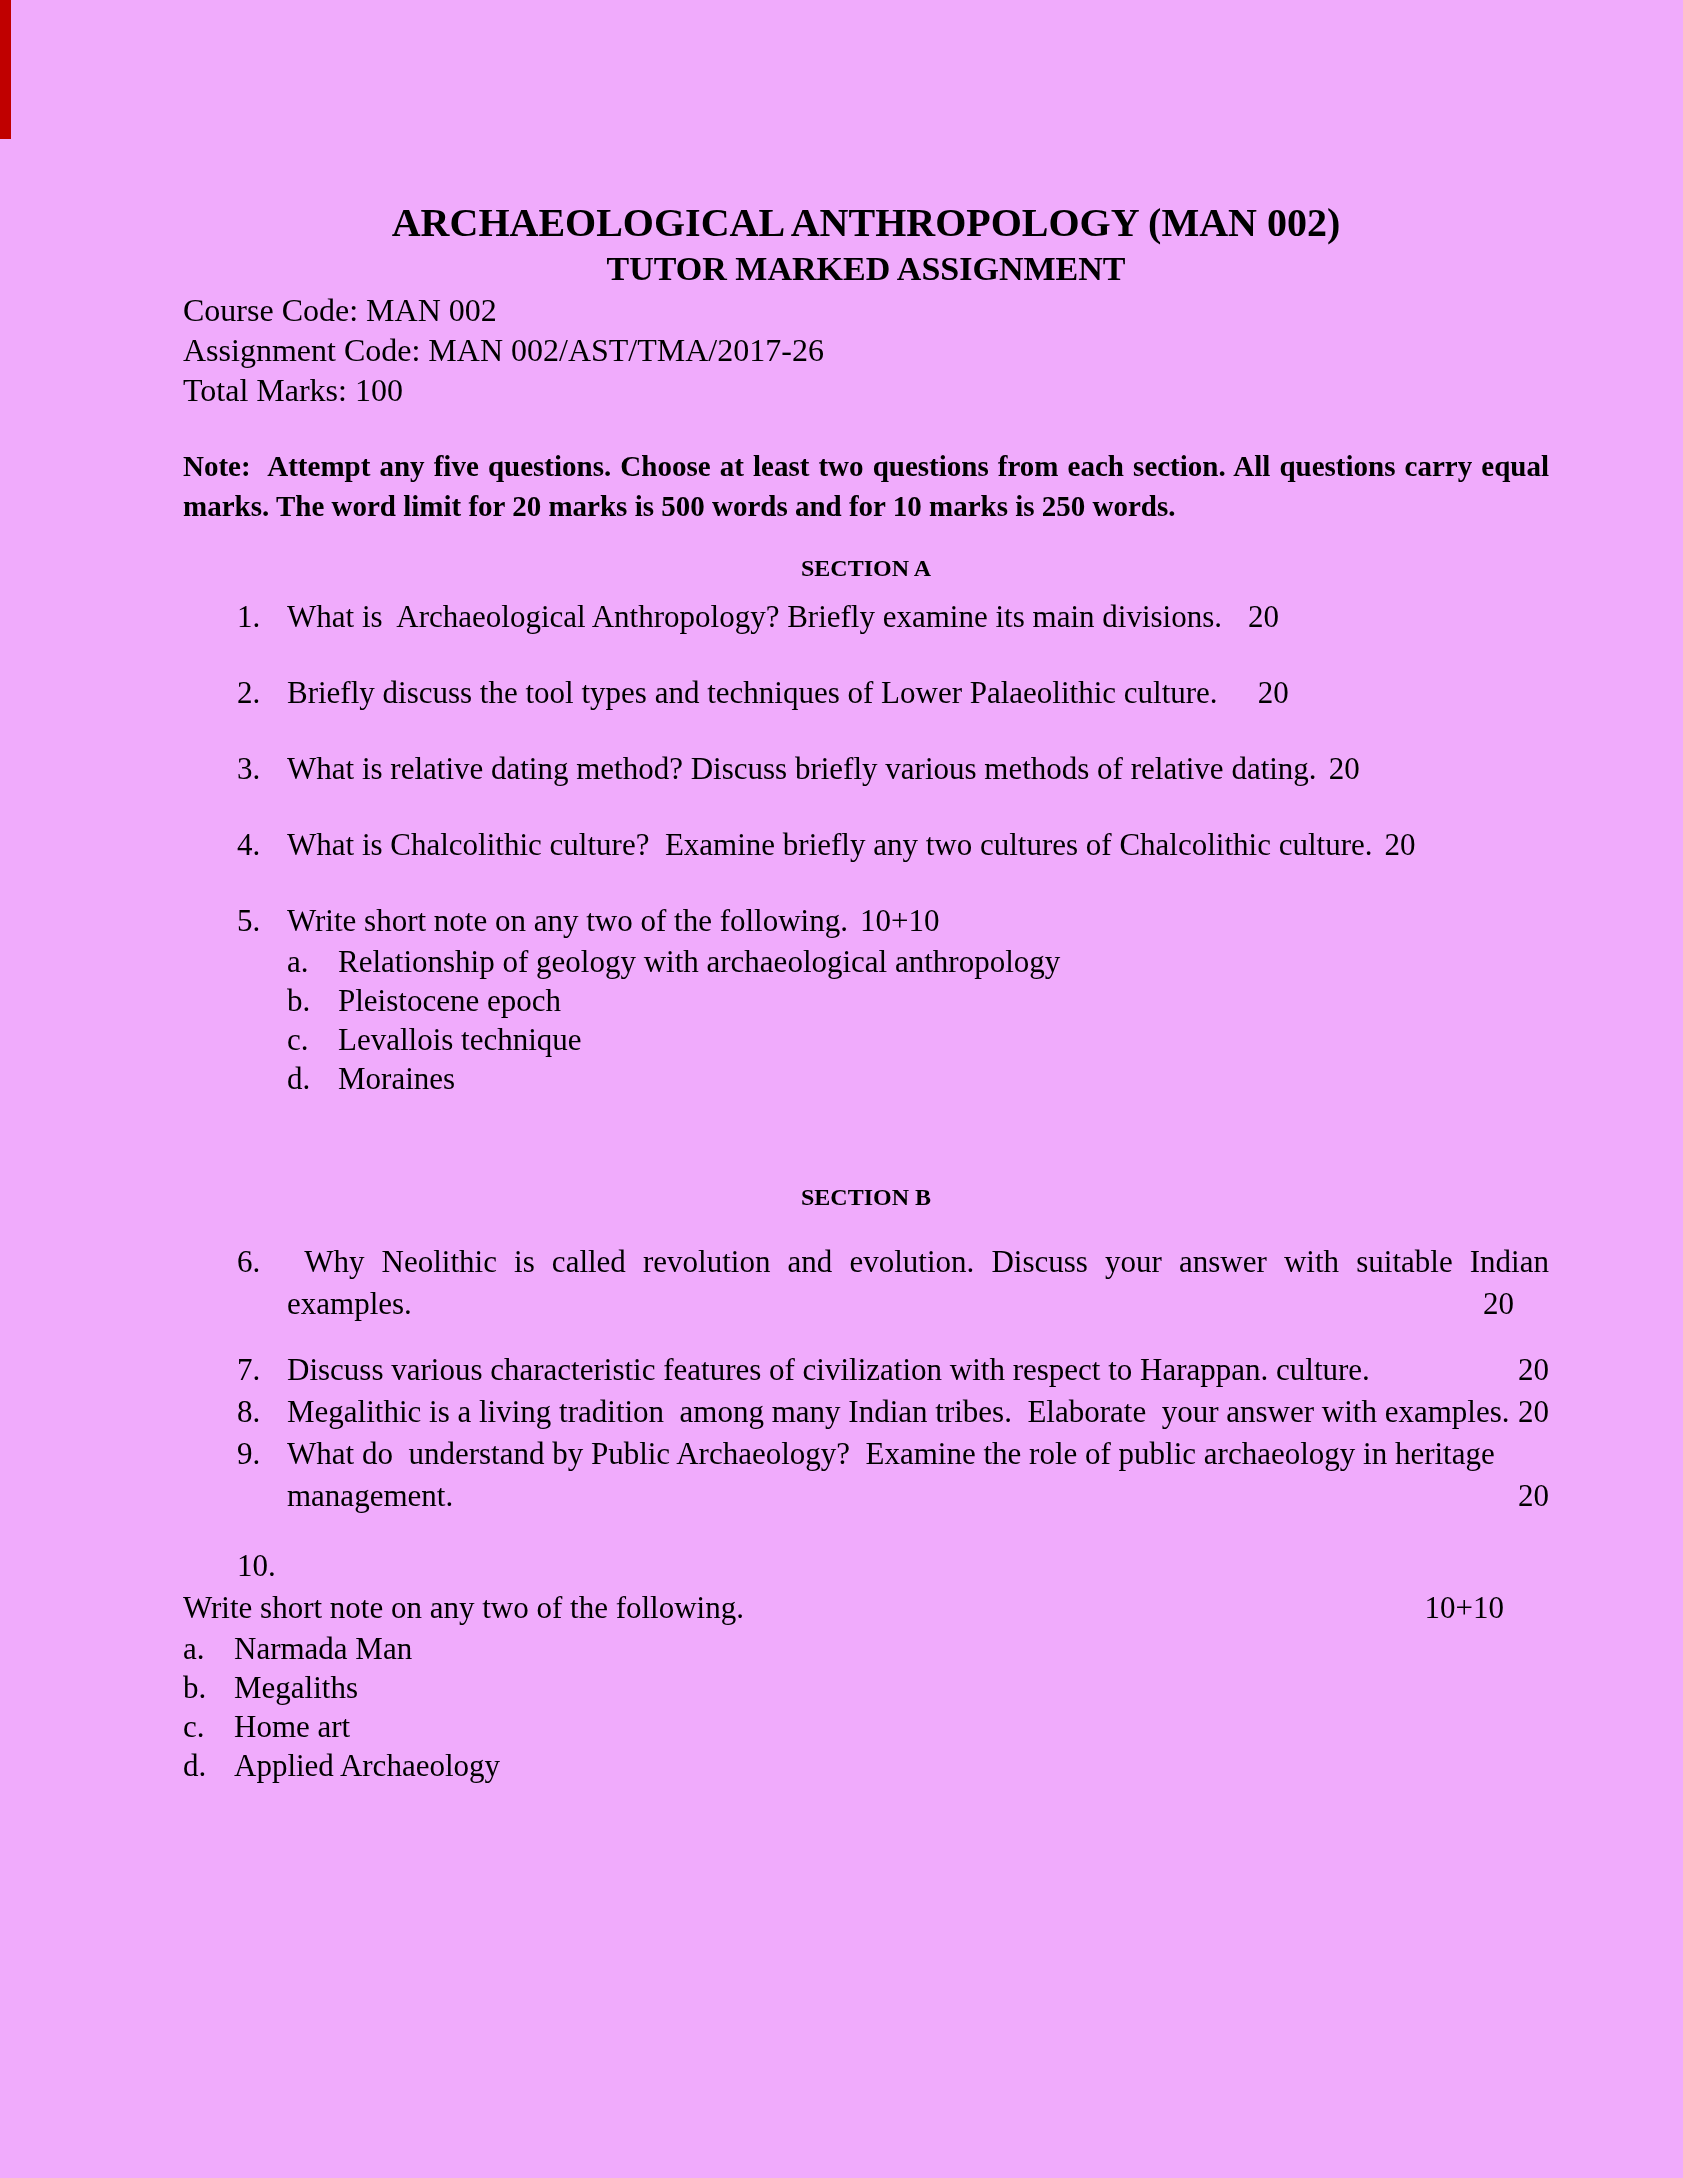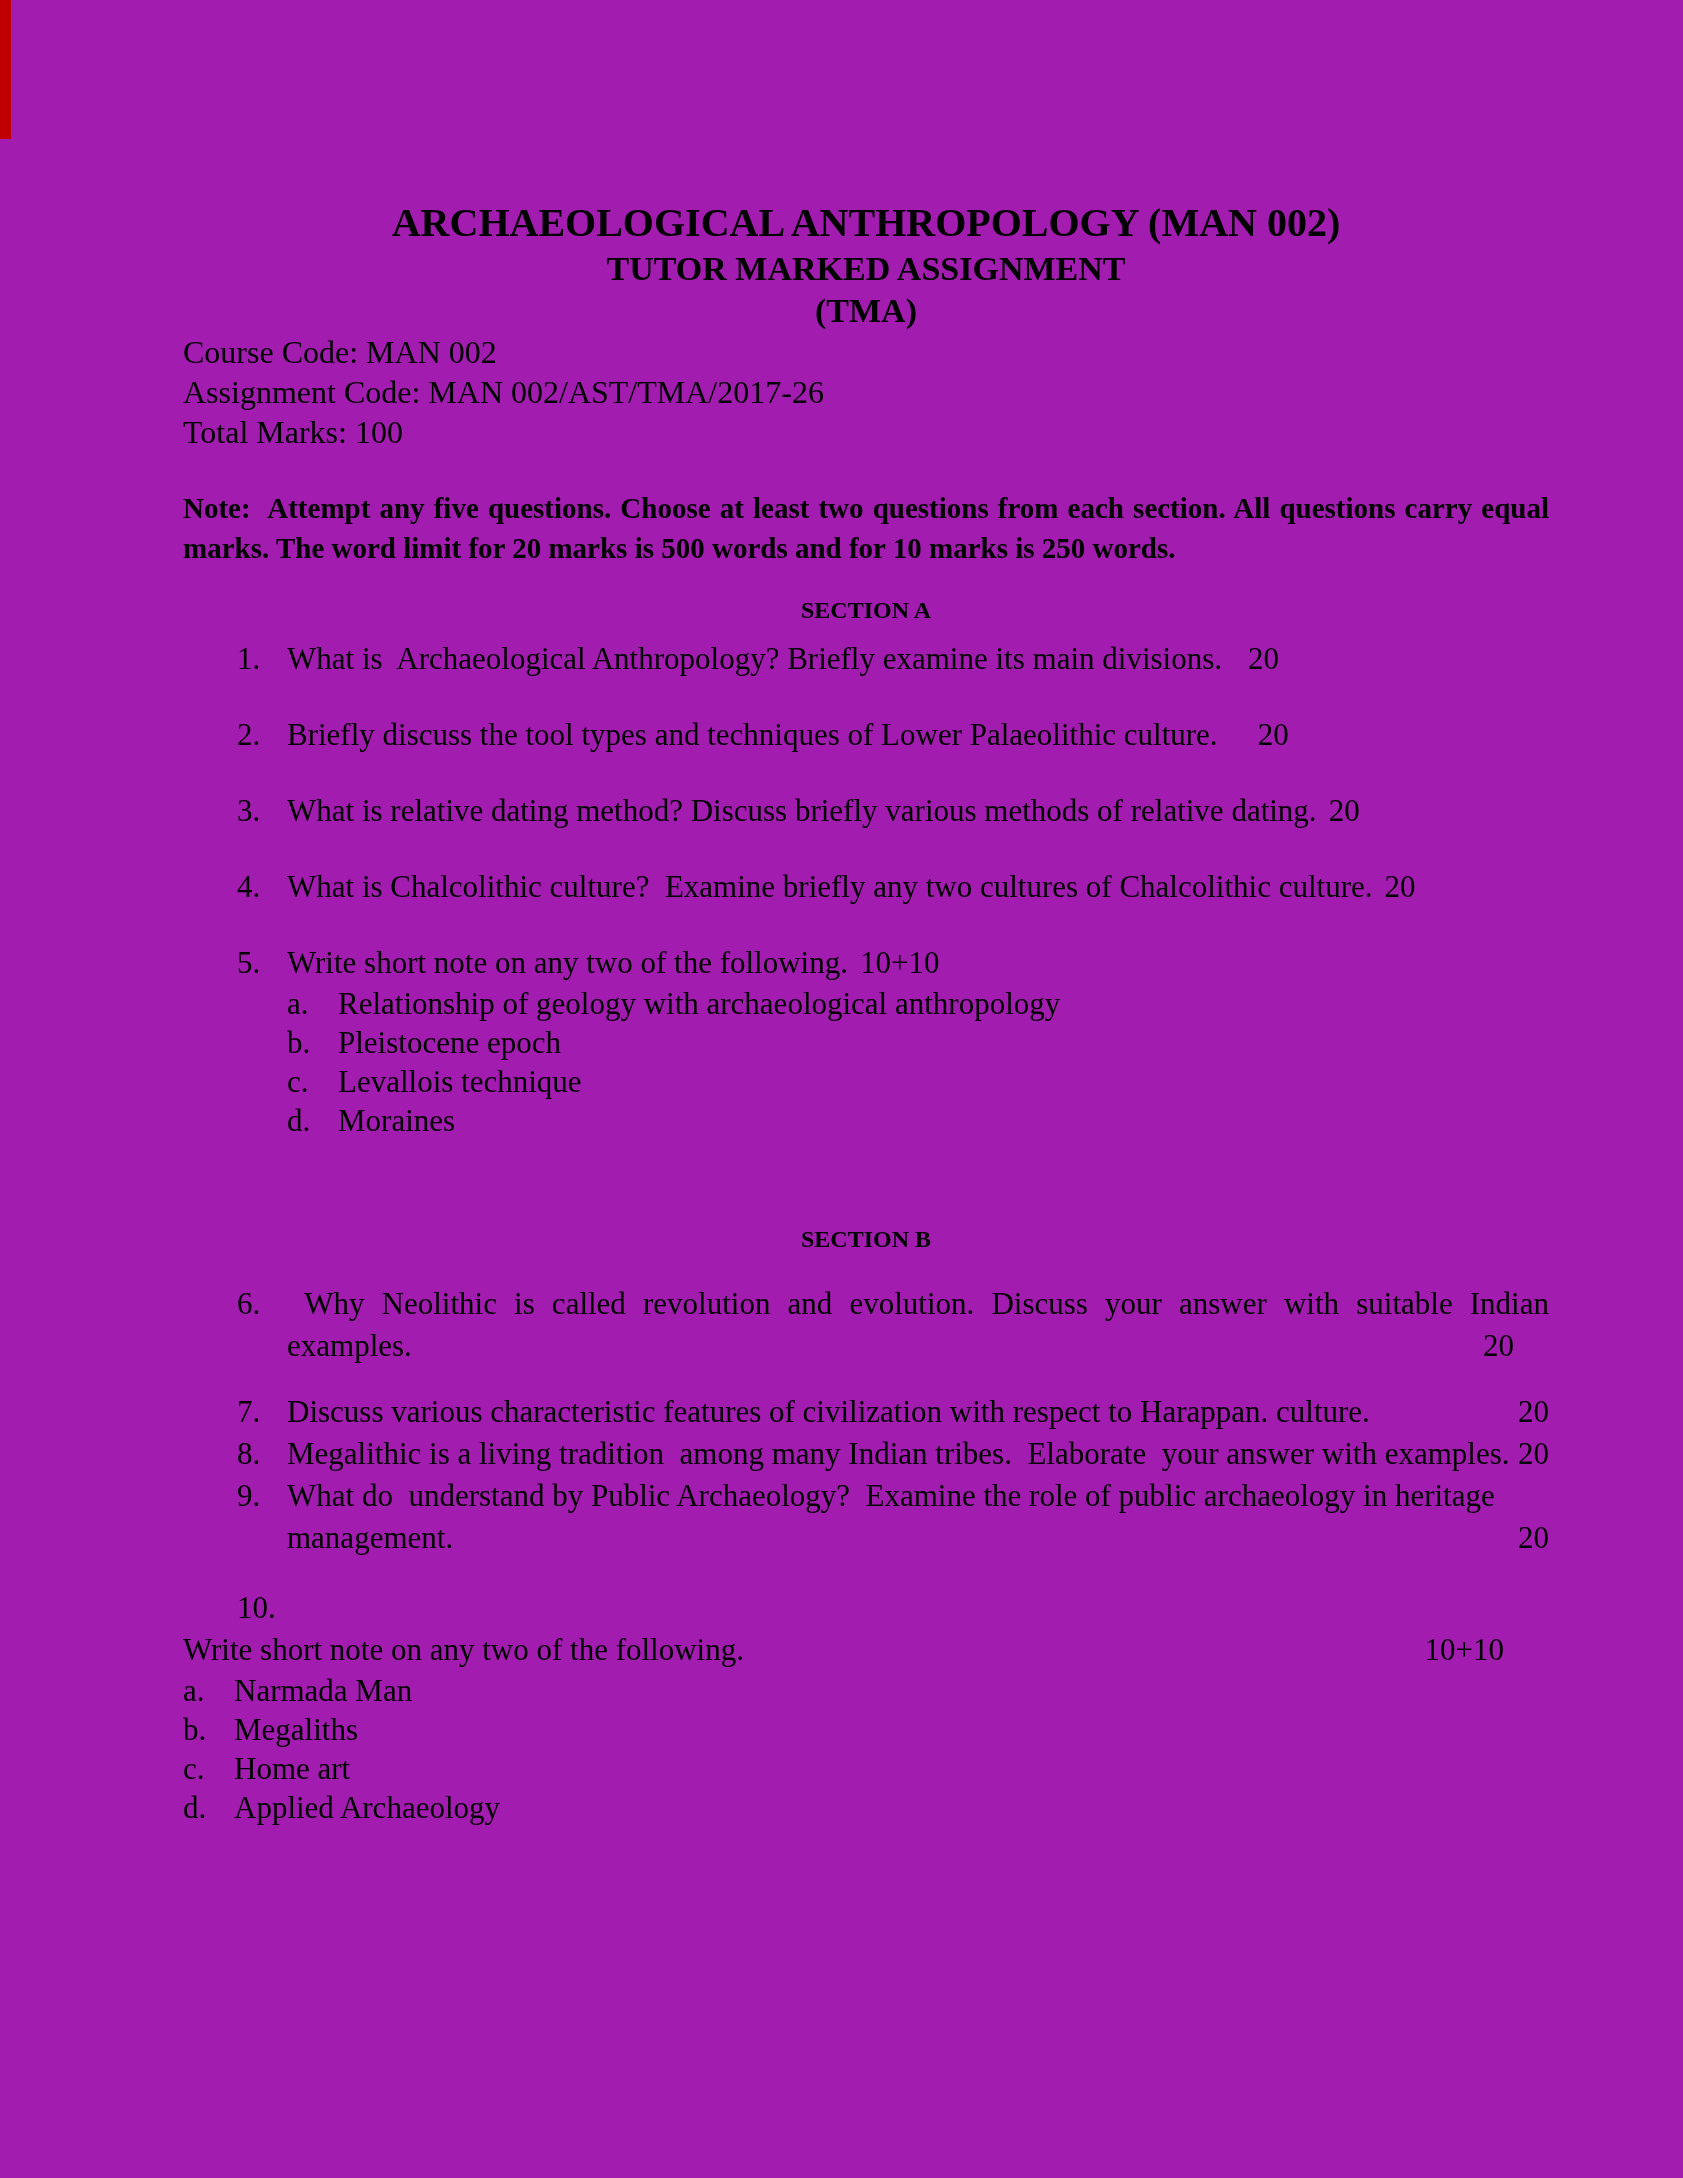--- a/index.html
+++ b/index.html
@@ -1,16 +1,16 @@
 <!DOCTYPE html>
 <html><head>
 <meta charset="utf-8">
 <style>
   html,body{margin:0;padding:0;background:#ffffff;}
-  .page{position:relative;width:1683px;height:2178px;background:#a21caf;color:#000;
+  .page{position:relative;width:1683px;height:2178px;background:#f0abfc;color:#000;
         font-family:"Liberation Serif","DejaVu Serif",serif;overflow:hidden;}
   .red-mark{position:absolute;left:0;top:0;width:11px;height:139px;background:#c00000;}
   .content{position:absolute;left:183px;top:0;width:1366px;}
   .title{padding-top:198px;text-align:center;font-weight:bold;font-size:40px;line-height:50px;}
   .subtitle{text-align:center;font-weight:bold;font-size:34px;line-height:42px;}
   .hdr-right{text-align:left;font-weight:normal;font-size:32px;line-height:40px;}
   .note{margin-top:36px;font-weight:bold;font-size:29px;line-height:40px;text-align:justify;}
   .section-heading{text-align:center;font-weight:bold;font-size:24px;line-height:40px;margin-bottom:8px;}
   .section-heading.sec-a{margin-top:22px;}
   .section-heading.sec-b{margin-top:79px;}
@@ -34,21 +34,20 @@
   .stext{flex:1;}
 </style>
 </head>
 <body>
 
 <div class="page">
   <div class="red-mark"></div>
   <div class="content">
     <div class="title">ARCHAEOLOGICAL ANTHROPOLOGY (MAN 002)</div>
     <div class="subtitle">TUTOR MARKED ASSIGNMENT</div>
-    <div class="subtitle">(TMA)</div>
     <div class="hdr-right">
       <div>Course Code: MAN 002</div>
       <div>Assignment Code: MAN 002/AST/TMA/2017-26</div>
       <div>Total Marks: 100</div>
     </div>
     <div class="note">Note:&nbsp; Attempt any five questions. Choose at least two questions from each section. All questions carry equal marks. The word limit for 20 marks is 500 words and for 10 marks is 250 words.</div>
     <div id="sections">
         <div class="section-heading sec-a">SECTION A</div>
         <div class="q">
           <span class="qnum">1.</span>

